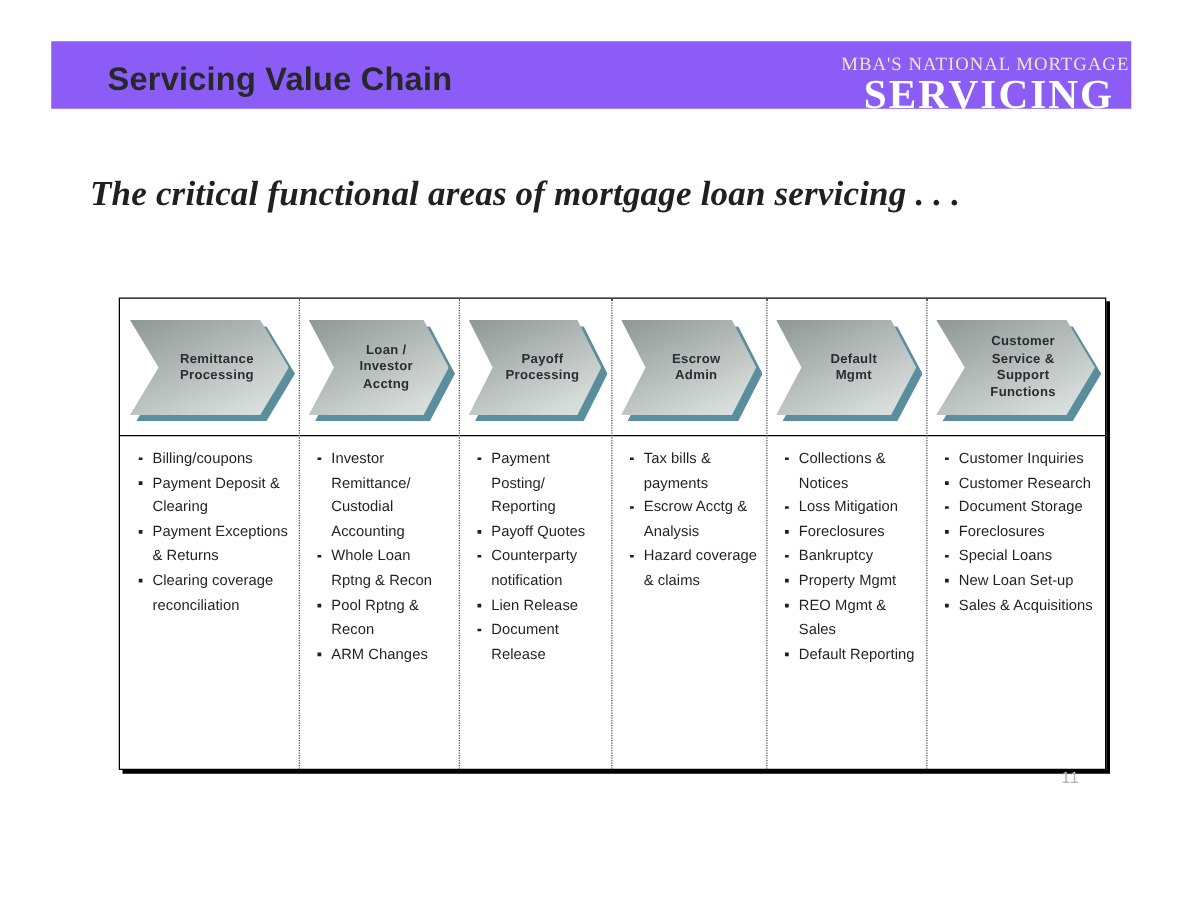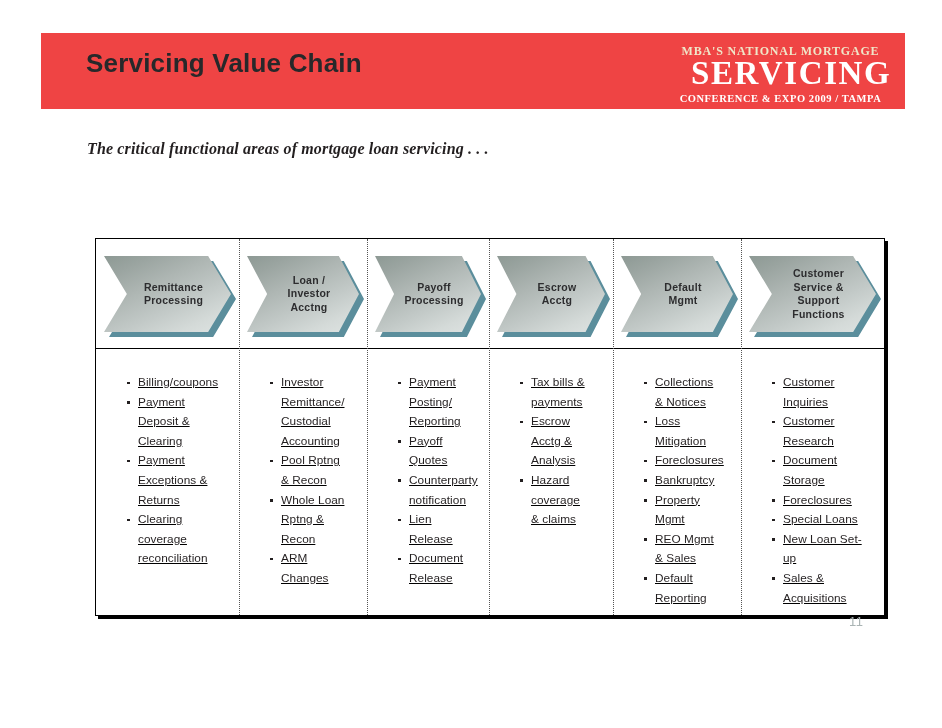--- a/index.html
+++ b/index.html
@@ -16,22 +16,22 @@
     font-family: "Liberation Sans", sans-serif;
     -webkit-font-smoothing: antialiased;
   }
 
   
   #header-bar {
     position: absolute;
     left: 41px;
     top: 33px;
     width: 864px;
-    height: 76px;
-    background: #ef4444;
+    height: 54px;
+    background: #8b5cf6;
   }
   #slide-title {
     position: absolute;
     left: 45px;
     top: 15px;
     font-size: 26px;
     font-weight: bold;
     color: #27282a;
     letter-spacing: 0.2px;
     white-space: nowrap;
@@ -41,22 +41,22 @@
   #conference-logo {
     position: absolute;
     right: 17px;
     top: 12px;
     width: 215px;
     text-align: center;
     line-height: 1;
     font-family: "Liberation Serif", serif;
   }
   .logo-line1 {
-    font-size: 12px;
-    font-weight: bold;
+    font-size: 15px;
+    font-weight: normal;
     color: #efe6c8;
     letter-spacing: 0.8px;
     white-space: nowrap;
   }
   .logo-line2 {
     font-size: 33px;
     font-weight: bold;
     color: #ffffff;
     letter-spacing: 1.6px;
     line-height: 0.96;
@@ -69,26 +69,26 @@
     font-weight: bold;
     color: #ffffff;
     letter-spacing: 0.55px;
     margin-top: 4px;
     white-space: nowrap;
   }
 
   
   #subtitle {
     position: absolute;
-    left: 87px;
+    left: 72px;
     top: 140px;
     font-family: "Liberation Serif", serif;
     font-style: italic;
     font-weight: bold;
-    font-size: 16px;
+    font-size: 28px;
     color: #231f20;
     letter-spacing: 0.15px;
     white-space: nowrap;
   }
 
   
   #value-chain-table {
     position: absolute;
     left: 95px;
     top: 238px;
@@ -170,23 +170,22 @@
   
   .bullet-cell {
     position: absolute;
     top: 0;
     height: 266px;
     padding-top: 8px;
     box-sizing: border-box;
   }
   ul.bullet-list {
     list-style: none;
-    margin: 16px;
+    margin: 0;
     padding: 0;
-    text-decoration: underline;
   }
   ul.bullet-list li {
     position: relative;
     padding-left: 15px;
     font-size: 11.8px;
     line-height: 19.6px;
     color: #231f20;
     letter-spacing: 0.05px;
   }
   ul.bullet-list li::before {
@@ -252,21 +251,21 @@
             <div class="chevron-label">Payoff
 Processing</div>
           </div>
         </div>
       </div>
       <div class="chevron-cell" style="left: 393px; width: 124px;">
         <div class="chevron-wrap">
           <div class="chevron-shadow"></div>
           <div class="chevron-body">
             <div class="chevron-label">Escrow
-Acctg</div>
+Admin</div>
           </div>
         </div>
       </div>
       <div class="chevron-cell" style="left: 517px; width: 128px;">
         <div class="chevron-wrap">
           <div class="chevron-shadow"></div>
           <div class="chevron-body">
             <div class="chevron-label">Default
 Mgmt</div>
           </div>
@@ -289,22 +288,22 @@
         <ul class="bullet-list">
           <li>Billing/coupons</li>
           <li>Payment Deposit &amp; Clearing</li>
           <li>Payment Exceptions &amp; Returns</li>
           <li>Clearing coverage reconciliation</li>
         </ul>
       </div>
       <div class="bullet-cell" style="left: 143px; width: 128px; padding-left: 11px; padding-right: 6px;">
         <ul class="bullet-list">
           <li>Investor Remittance/ Custodial Accounting</li>
+          <li>Whole Loan Rptng &amp; Recon</li>
           <li>Pool Rptng &amp; Recon</li>
-          <li>Whole Loan Rptng &amp; Recon</li>
           <li>ARM Changes</li>
         </ul>
       </div>
       <div class="bullet-cell" style="left: 271px; width: 122px; padding-left: 11px; padding-right: 6px;">
         <ul class="bullet-list">
           <li>Payment Posting/ Reporting</li>
           <li>Payoff Quotes</li>
           <li>Counterparty notification</li>
           <li>Lien Release</li>
           <li>Document Release</li>

